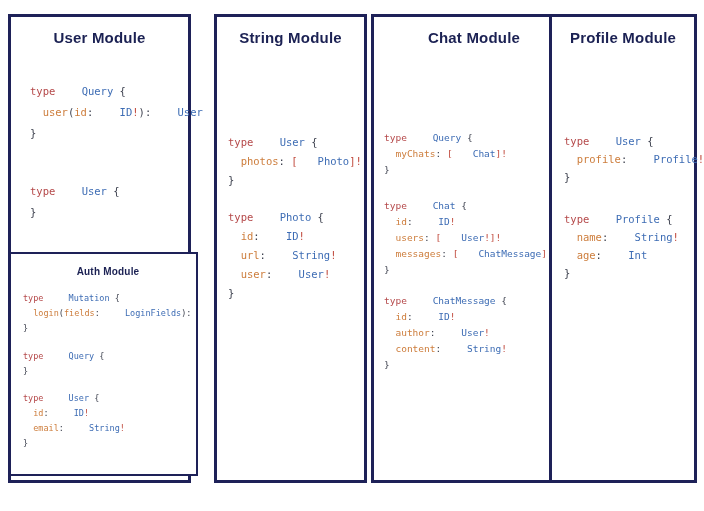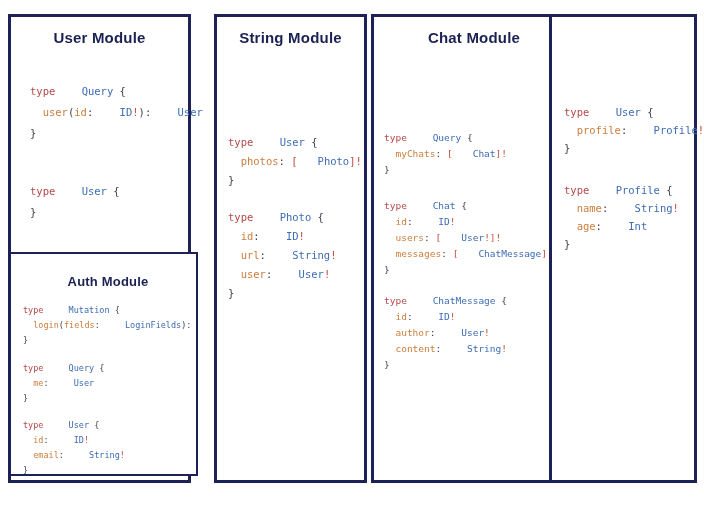--- a/index.html
+++ b/index.html
@@ -24,21 +24,21 @@
   }
   #m-user{left:8px;top:14px;width:183px;height:469px;}
   #m-gallery{left:214px;top:14px;width:153px;height:469px;}
   #m-chat{left:371px;top:14px;width:206px;height:469px;}
   #m-profile{left:549px;top:14px;width:148px;height:469px;}
   #m-auth{left:-2px;top:235px;width:189px;height:224px;border-width:2px;}
   .module-title{
     text-align:center;font-weight:bold;font-size:15px;
     color:var(--title);margin-top:12px;letter-spacing:.2px;
   }
-  #m-auth .module-title{font-size:13px;margin-top:20px;padding-left:9px;}
+  #m-auth .module-title{font-size:10px;margin-top:12px;padding-left:9px;}
   .code{
     font-family:"DejaVu Sans Mono",monospace;
     white-space:pre;color:var(--c-p);
   }
   #m-user .code{font-size:10.5px;line-height:21px;padding-left:19px;}
   #m-user .b0{margin-top:35px;}
   #m-user .b1{margin-top:37px;}
   #m-gallery .code{font-size:10.5px;line-height:19px;padding-left:11px;}
   #m-gallery .b0{margin-top:87px;}
   #m-gallery .b1{margin-top:18px;}
@@ -63,34 +63,35 @@
 <body>
 
 <div class="module" id="m-user">
   <div class="module-title">User Module</div>
   <div class="code b0"><div class="line"><span class="tk-k">type</span><span class="tk-p"> </span><span class="tk-t">Query</span><span class="tk-p"> {</span></div><div class="line"><span class="tk-f">  user</span><span class="tk-p">(</span><span class="tk-f">id</span><span class="tk-p">: </span><span class="tk-t">ID</span><span class="tk-b">!</span><span class="tk-p">): </span><span class="tk-t">User</span></div><div class="line"><span class="tk-p">}</span></div></div>
   <div class="code b1"><div class="line"><span class="tk-k">type</span><span class="tk-p"> </span><span class="tk-t">User</span><span class="tk-p"> {</span></div><div class="line"><span class="tk-p">}</span></div></div>
 
   <div class="module" id="m-auth">
     <div class="module-title">Auth Module</div>
     <div class="code b0"><div class="line"><span class="tk-k">type</span><span class="tk-p"> </span><span class="tk-t">Mutation</span><span class="tk-p"> {</span></div><div class="line"><span class="tk-f">  login</span><span class="tk-p">(</span><span class="tk-f">fields</span><span class="tk-p">: </span><span class="tk-t">LoginFields</span><span class="tk-p">): </span><span class="tk-t">User</span></div><div class="line"><span class="tk-p">}</span></div></div>
-    <div class="code b1"><div class="line"><span class="tk-k">type</span><span class="tk-p"> </span><span class="tk-t">Query</span><span class="tk-p"> {</span></div><div class="line"><span class="tk-f">  me</span><span class="tk-p">: </span><span class="tk-t">User</span></div><div class="line"><span class="tk-p">}</span></div></div>
+    <div class="code b1"><div class="line"><span class="tk-k">type</span><span class="tk-p"> </span><span class="tk-t">Query</span><span class="tk-p"> {</span></div><div class="line"><span class="tk-p">}</span></div></div>
     <div class="code b2"><div class="line"><span class="tk-k">type</span><span class="tk-p"> </span><span class="tk-t">User</span><span class="tk-p"> {</span></div><div class="line"><span class="tk-f">  id</span><span class="tk-p">: </span><span class="tk-t">ID</span><span class="tk-b">!</span></div><div class="line"><span class="tk-f">  email</span><span class="tk-p">: </span><span class="tk-t">String</span><span class="tk-b">!</span></div><div class="line"><span class="tk-p">}</span></div></div>
   </div>
 </div>
 
 <div class="module" id="m-gallery">
   <div class="module-title">String Module</div>
   <div class="code b0"><div class="line"><span class="tk-k">type</span><span class="tk-p"> </span><span class="tk-t">User</span><span class="tk-p"> {</span></div><div class="line"><span class="tk-f">  photos</span><span class="tk-p">: </span><span class="tk-b">[</span><span class="tk-t">Photo</span><span class="tk-b">]</span><span class="tk-b">!</span></div><div class="line"><span class="tk-p">}</span></div></div>
   <div class="code b1"><div class="line"><span class="tk-k">type</span><span class="tk-p"> </span><span class="tk-t">Photo</span><span class="tk-p"> {</span></div><div class="line"><span class="tk-f">  id</span><span class="tk-p">: </span><span class="tk-t">ID</span><span class="tk-b">!</span></div><div class="line"><span class="tk-f">  url</span><span class="tk-p">: </span><span class="tk-t">String</span><span class="tk-b">!</span></div><div class="line"><span class="tk-f">  user</span><span class="tk-p">: </span><span class="tk-t">User</span><span class="tk-b">!</span></div><div class="line"><span class="tk-p">}</span></div></div>
 </div>
 
 <div class="module" id="m-chat">
   <div class="module-title">Chat Module</div>
   <div class="code b0"><div class="line"><span class="tk-k">type</span><span class="tk-p"> </span><span class="tk-t">Query</span><span class="tk-p"> {</span></div><div class="line"><span class="tk-f">  myChats</span><span class="tk-p">: </span><span class="tk-b">[</span><span class="tk-t">Chat</span><span class="tk-b">]</span><span class="tk-b">!</span></div><div class="line"><span class="tk-p">}</span></div></div>
   <div class="code b1"><div class="line"><span class="tk-k">type</span><span class="tk-p"> </span><span class="tk-t">Chat</span><span class="tk-p"> {</span></div><div class="line"><span class="tk-f">  id</span><span class="tk-p">: </span><span class="tk-t">ID</span><span class="tk-b">!</span></div><div class="line"><span class="tk-f">  users</span><span class="tk-p">: </span><span class="tk-b">[</span><span class="tk-t">User</span><span class="tk-b">!</span><span class="tk-b">]</span><span class="tk-b">!</span></div><div class="line"><span class="tk-f">  messages</span><span class="tk-p">: </span><span class="tk-b">[</span><span class="tk-t">ChatMessage</span><span class="tk-b">]</span><span class="tk-b">!</span></div><div class="line"><span class="tk-p">}</span></div></div>
   <div class="code b2"><div class="line"><span class="tk-k">type</span><span class="tk-p"> </span><span class="tk-t">ChatMessage</span><span class="tk-p"> {</span></div><div class="line"><span class="tk-f">  id</span><span class="tk-p">: </span><span class="tk-t">ID</span><span class="tk-b">!</span></div><div class="line"><span class="tk-f">  author</span><span class="tk-p">: </span><span class="tk-t">User</span><span class="tk-b">!</span></div><div class="line"><span class="tk-f">  content</span><span class="tk-p">: </span><span class="tk-t">String</span><span class="tk-b">!</span></div><div class="line"><span class="tk-p">}</span></div></div>
 </div>
 
 <div class="module" id="m-profile">
+  <div class="module-title">Profile Module</div>
   <div class="code b0"><div class="line"><span class="tk-k">type</span><span class="tk-p"> </span><span class="tk-t">User</span><span class="tk-p"> {</span></div><div class="line"><span class="tk-f">  profile</span><span class="tk-p">: </span><span class="tk-t">Profile</span><span class="tk-b">!</span></div><div class="line"><span class="tk-p">}</span></div></div>
   <div class="code b1"><div class="line"><span class="tk-k">type</span><span class="tk-p"> </span><span class="tk-t">Profile</span><span class="tk-p"> {</span></div><div class="line"><span class="tk-f">  name</span><span class="tk-p">: </span><span class="tk-t">String</span><span class="tk-b">!</span></div><div class="line"><span class="tk-f">  age</span><span class="tk-p">: </span><span class="tk-t">Int</span></div><div class="line"><span class="tk-p">}</span></div></div>
 </div>
 
 </body></html>

